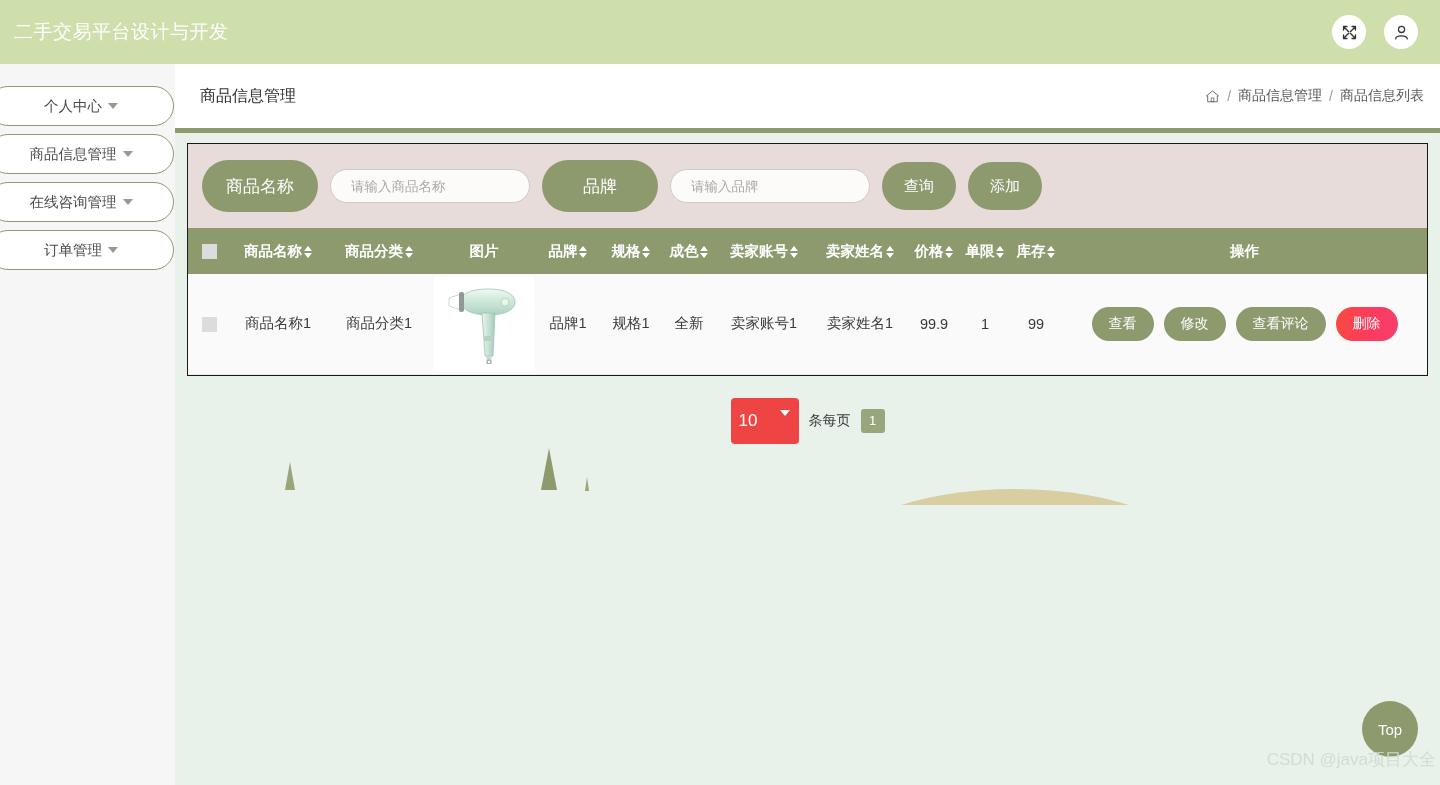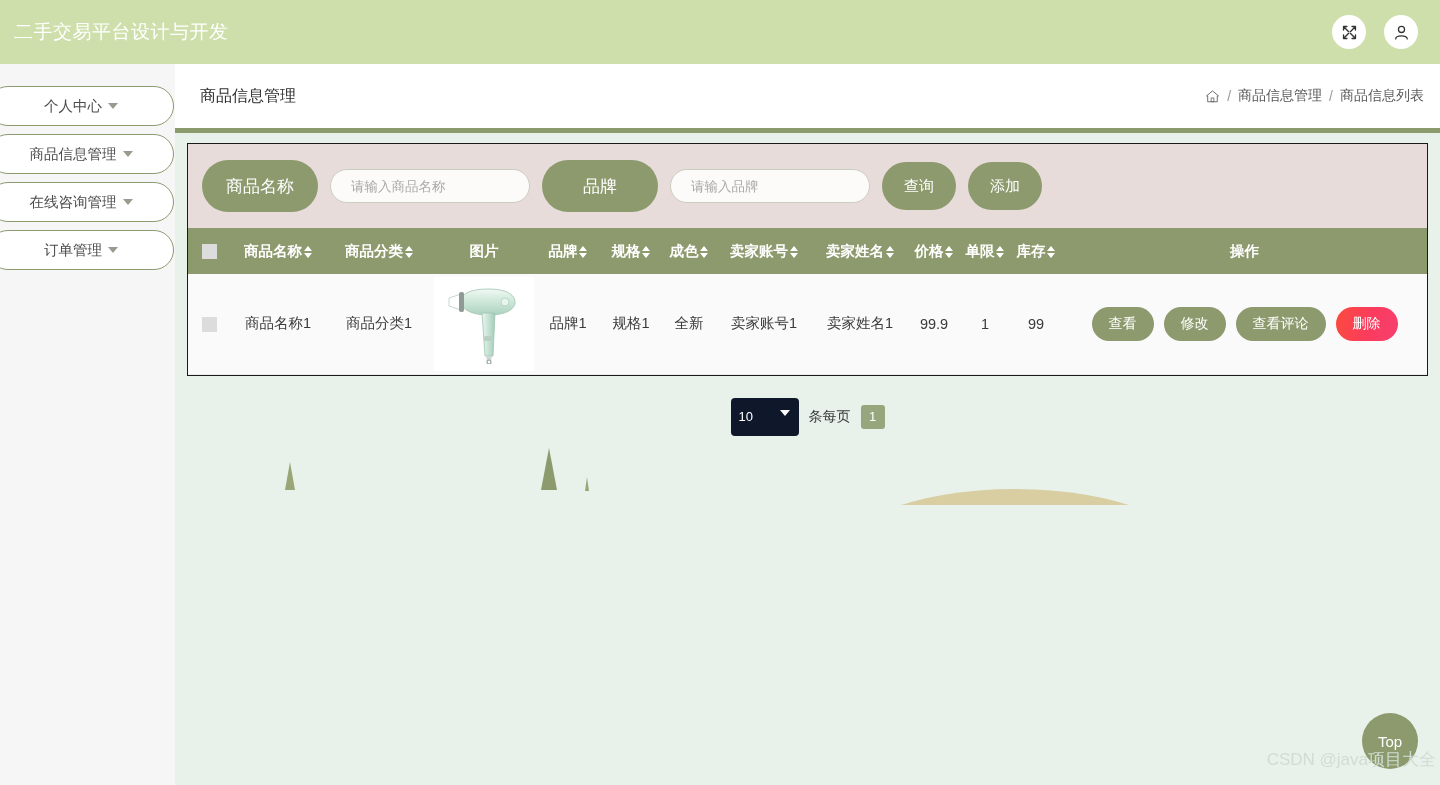--- a/index.html
+++ b/index.html
@@ -145,22 +145,22 @@
     font-family: "Liberation Sans", "DejaVu Sans", sans-serif;
   }
 
   
   .pager {
     display: flex; align-items: center; justify-content: center;
     gap: 10px; margin-top: 22px;
   }
   .page-size {
     appearance: none; -webkit-appearance: none;
-    background: #0f172a; color: #ffffff; border: none; border-radius: 4px;
-    height: 38px; width: 68px; padding: 0 8px; font-size: 13px; cursor: pointer;
+    background: #ef4444; color: #ffffff; border: none; border-radius: 4px;
+    height: 46px; width: 68px; padding: 0 8px; font-size: 17px; cursor: pointer;
     font-family: "Liberation Sans", "DejaVu Sans", sans-serif;
   }
   .select-wrap { position: relative; display: inline-block; }
   .select-wrap .chev {
     position: absolute; right: 9px; top: 12px; pointer-events: none;
     width: 0; height: 0;
     border-left: 5px solid transparent; border-right: 5px solid transparent;
     border-top: 6px solid #ffffff;
   }
   .pager-label { font-size: 14px; color: #3a3a3a; text-align: center; }
@@ -168,21 +168,21 @@
     background: #98a67d; color: #ffffff; font-size: 13px;
     min-width: 24px; height: 24px; border-radius: 3px;
     display: flex; align-items: center; justify-content: center; cursor: pointer;
   }
 
   
   .deco { position: absolute; pointer-events: none; }
   .tri { width: 0; height: 0; border-style: solid; border-color: transparent; }
 
   .top-fab {
-    position: absolute; right: 22px; bottom: 16px;
+    position: absolute; right: 22px; bottom: 28px;
     width: 56px; height: 56px; border-radius: 50%;
     background: #8c9a6d; color: #ffffff;
     display: flex; align-items: center; justify-content: center;
     font-size: 15px; cursor: pointer;
   }
   .watermark {
     position: absolute; right: 4px; bottom: 14px;
     font-size: 17px; color: #cfddd2;
   }
 </style>

